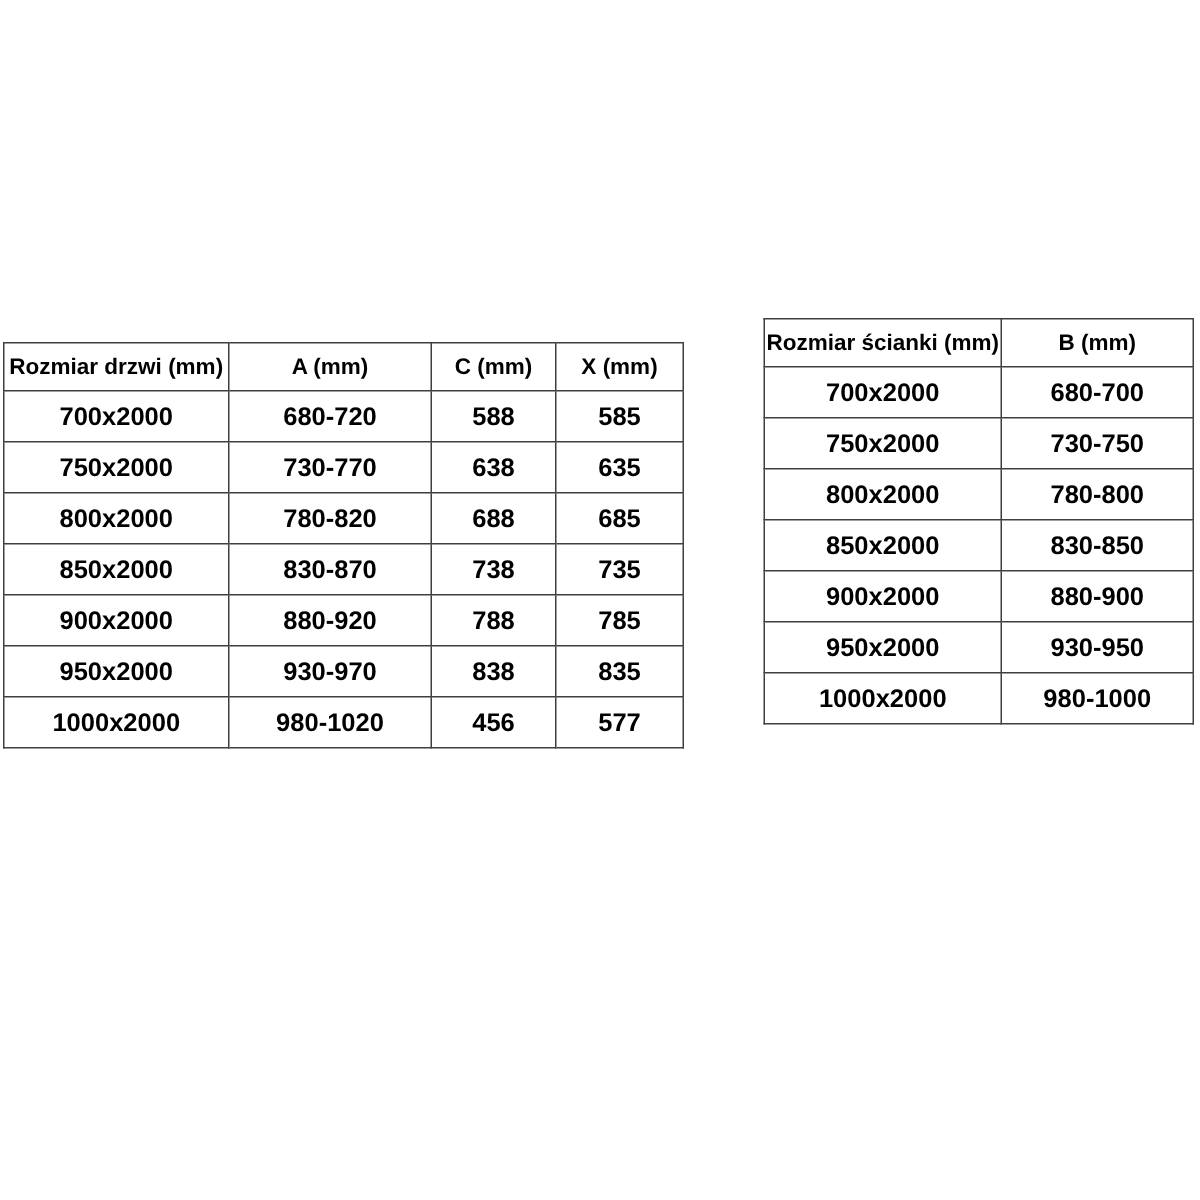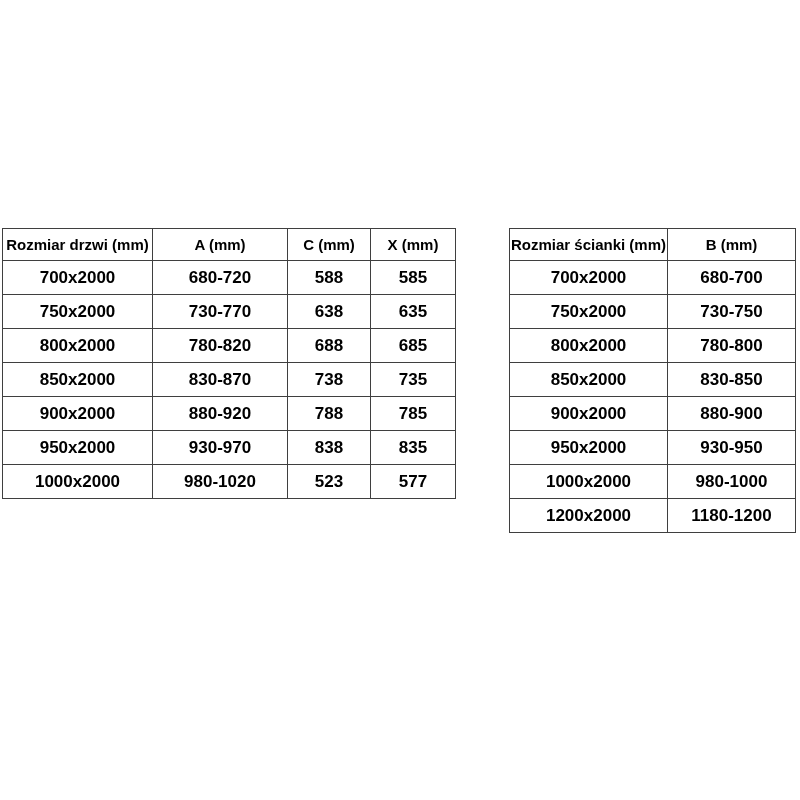--- a/index.html
+++ b/index.html
@@ -13,21 +13,21 @@
   }
   .canvas {
     position: relative;
     width: 800px;
     height: 800px;
     background: #ffffff;
     overflow: hidden;
   }
   .table-wrap { position: absolute; }
   .table-wrap.left  { left: 2px;   top: 228px; width: 453px; }
-  .table-wrap.right { left: 509px; top: 228px; width: 286px; }
+  .table-wrap.right { left: 509px; top: 212px; width: 286px; }
 
   table.spec {
     border-collapse: collapse;
     table-layout: fixed;
     width: 100%;
   }
   table.spec th, table.spec td {
     border: 1px solid #3f3f3f;
     text-align: center;
     vertical-align: middle;
@@ -101,21 +101,21 @@
           </tr>
           <tr>
             <td>950x2000</td>
             <td>930-970</td>
             <td>838</td>
             <td>835</td>
           </tr>
           <tr>
             <td>1000x2000</td>
             <td>980-1020</td>
-            <td>523</td>
+            <td>456</td>
             <td>577</td>
           </tr>
         </tbody>
     </table>
   </div>
 
   <div class="table-wrap right">
     <table class="spec">
       <colgroup>
         <col style="width:158px">
@@ -149,21 +149,17 @@
             <td>880-900</td>
           </tr>
           <tr>
             <td>950x2000</td>
             <td>930-950</td>
           </tr>
           <tr>
             <td>1000x2000</td>
             <td>980-1000</td>
           </tr>
-          <tr>
-            <td>1200x2000</td>
-            <td>1180-1200</td>
-          </tr>
         </tbody>
     </table>
   </div>
 
 </div>
 
 </body></html>

